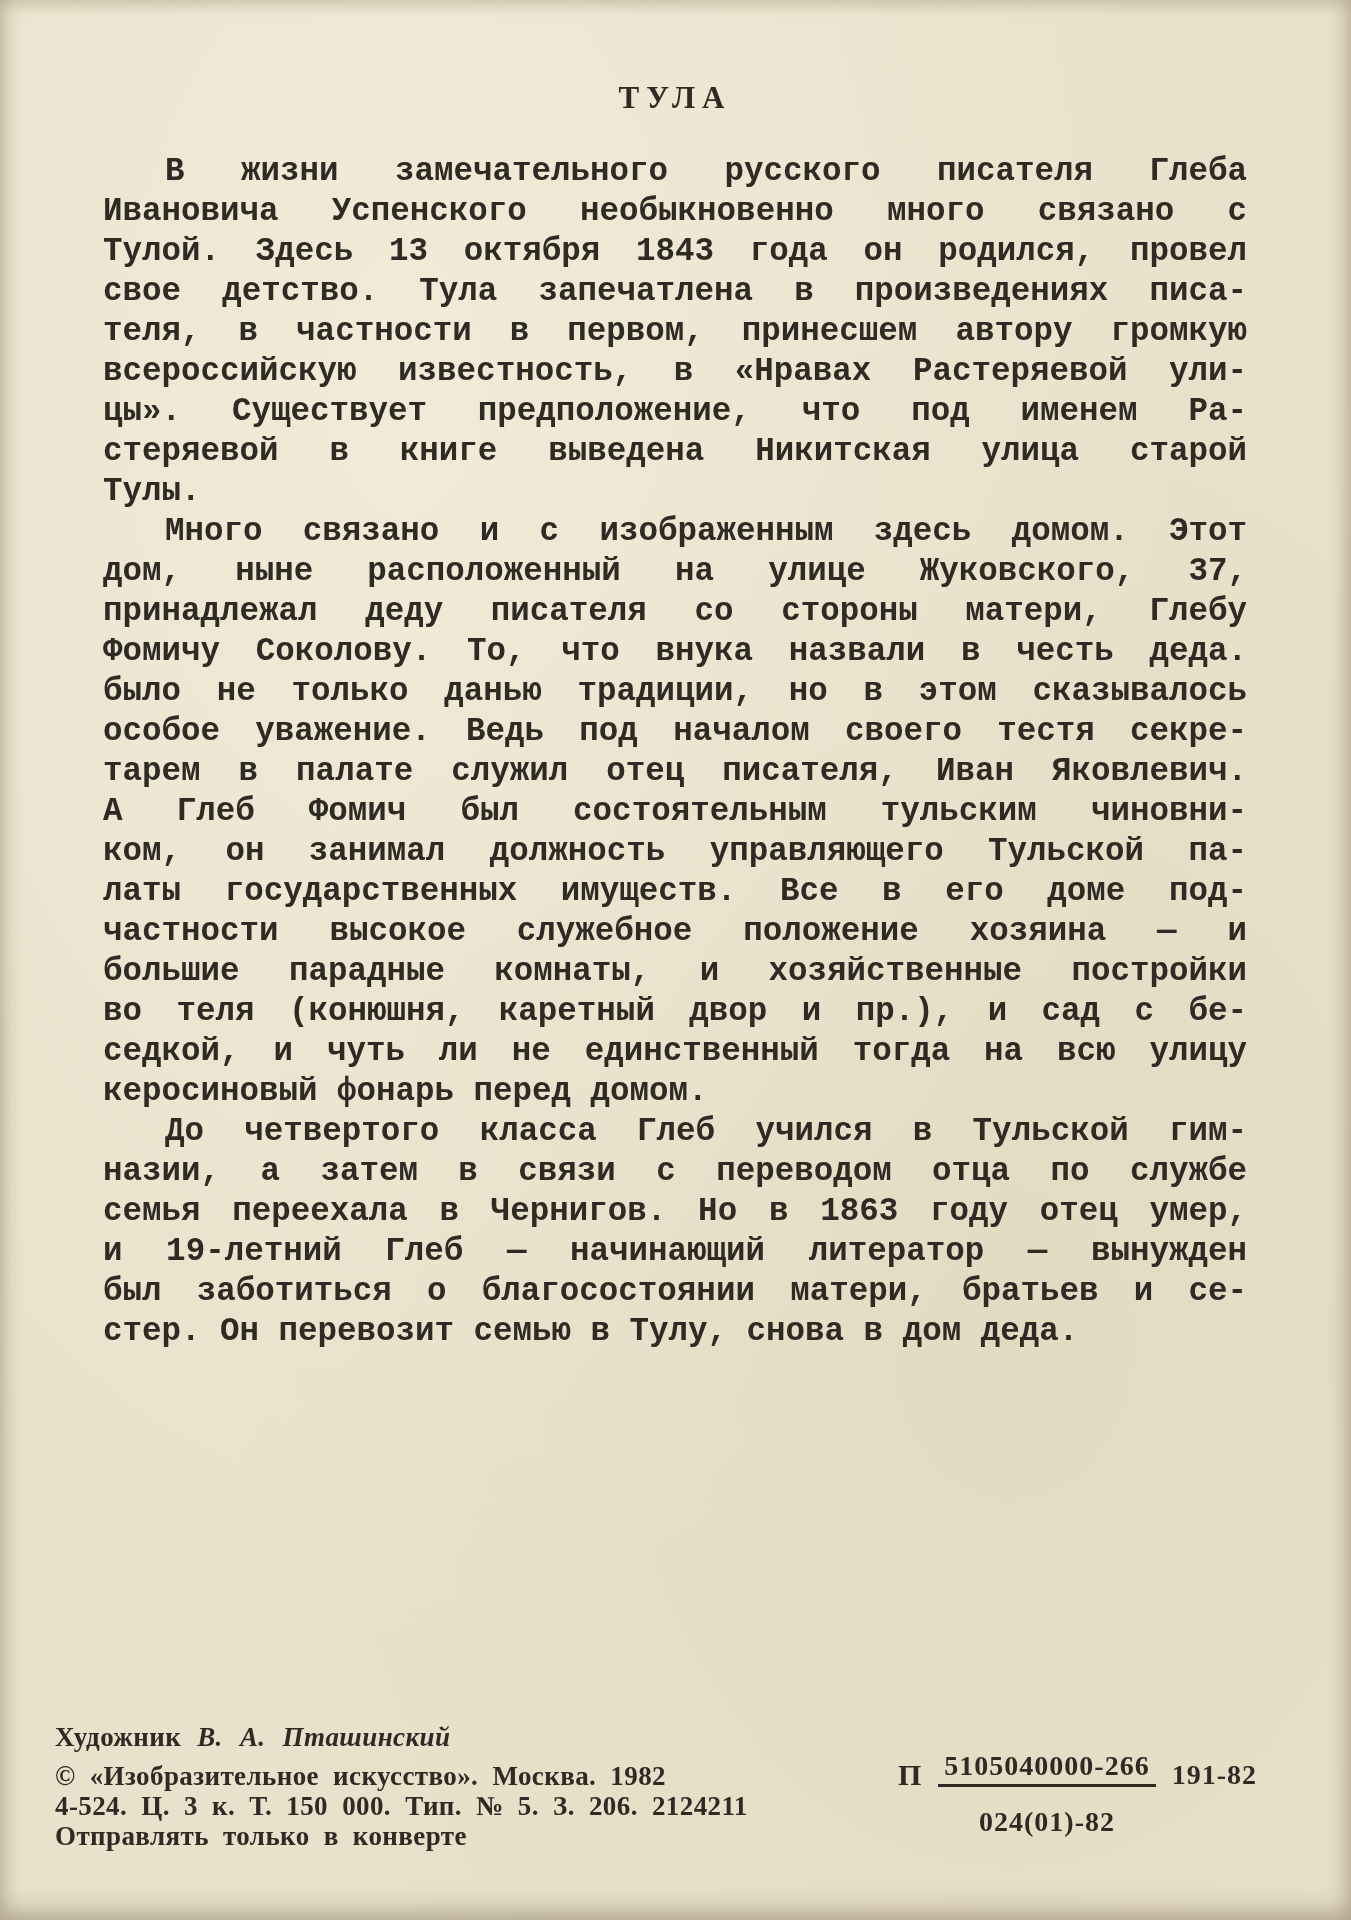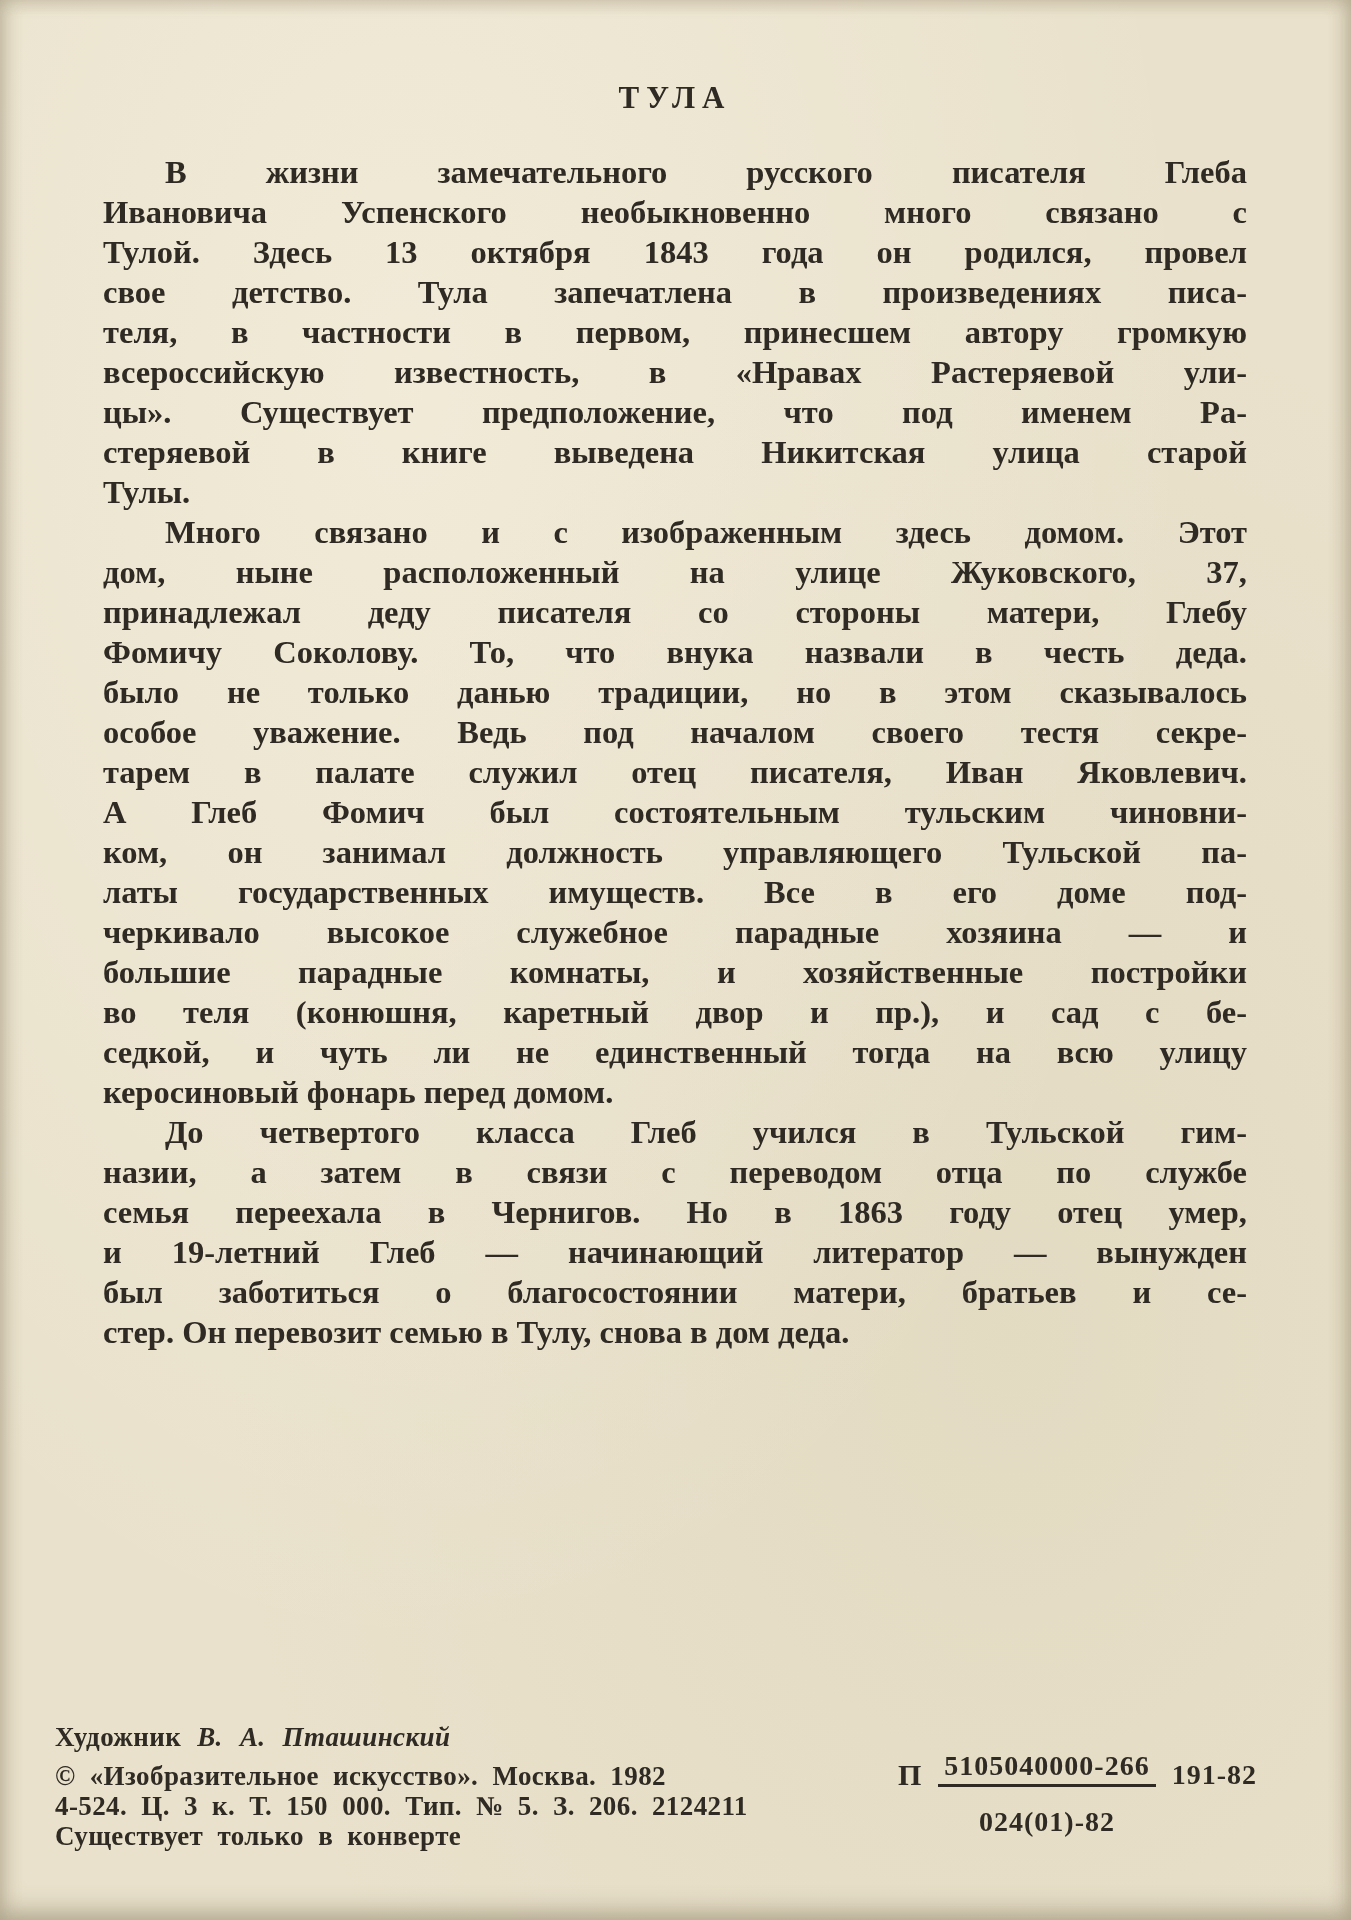--- a/index.html
+++ b/index.html
@@ -31,20 +31,21 @@
     font-size: 31px;
     font-weight: 700;
     letter-spacing: 7px;
   }
   .body {
     position: absolute;
     top: 152px; left: 103px; width: 1144px;
     font-size: 32.5px;
     font-weight: 600;
     line-height: 40px;
+    font-family: Liberation Mono, monospace;
   }
   .line {
     text-align: justify;
     text-align-last: justify;
     white-space: normal;
   }
   .line.first { text-indent: 62px; }
   .line.last  { text-align-last: left; }
   .colophon {
     position: absolute;
@@ -111,21 +112,21 @@
         <div class="line first">Много связано и с изображенным здесь домом. Этот</div>
         <div class="line">дом, ныне расположенный на улице Жуковского, 37,</div>
         <div class="line">принадлежал деду писателя со стороны матери, Глебу</div>
         <div class="line">Фомичу Соколову. То, что внука назвали в честь деда.</div>
         <div class="line">было не только данью традиции, но в этом сказывалось</div>
         <div class="line">особое уважение. Ведь под началом своего тестя секре-</div>
         <div class="line">тарем в палате служил отец писателя, Иван Яковлевич.</div>
         <div class="line">А Глеб Фомич был состоятельным тульским чиновни-</div>
         <div class="line">ком, он занимал должность управляющего Тульской па-</div>
         <div class="line">латы государственных имуществ. Все в его доме под-</div>
-        <div class="line">черкивало высокое служебное парадные хозяина — и</div>
+        <div class="line">частности высокое служебное положение хозяина — и</div>
         <div class="line">большие парадные комнаты, и хозяйственные постройки</div>
         <div class="line">во теля (конюшня, каретный двор и пр.), и сад с бе-</div>
         <div class="line">седкой, и чуть ли не единственный тогда на всю улицу</div>
         <div class="line last">керосиновый фонарь перед домом.</div>
       </div>
       <div class="paragraph">
         <div class="line first">До четвертого класса Глеб учился в Тульской гим-</div>
         <div class="line">назии, а затем в связи с переводом отца по службе</div>
         <div class="line">семья переехала в Чернигов. Но в 1863 году отец умер,</div>
         <div class="line">и 19-летний Глеб — начинающий литератор — вынужден</div>
@@ -133,21 +134,21 @@
         <div class="line last">стер. Он перевозит семью в Тулу, снова в дом деда.</div>
       </div>
     </div>
 
   <div class="colophon">
     <div class="c-line artist">
       <span>Художник</span><span class="italic">В. А. Пташинский</span>
     </div>
     <div class="c-line">© «Изобразительное искусство». Москва. 1982</div>
     <div class="c-line">4-524. Ц. 3 к. Т. 150 000. Тип. № 5. З. 206. 2124211</div>
-    <div class="c-line">Существует только в конверте</div>
+    <div class="c-line">Отправлять только в конверте</div>
   </div>
 
   <div class="index">
     <span class="idx-prefix">П</span>
     <span class="fraction">
       <span class="num">5105040000-266</span>
       <span class="den">024(01)-82</span>
     </span>
     <span class="idx-suffix">191-82</span>
   </div>

